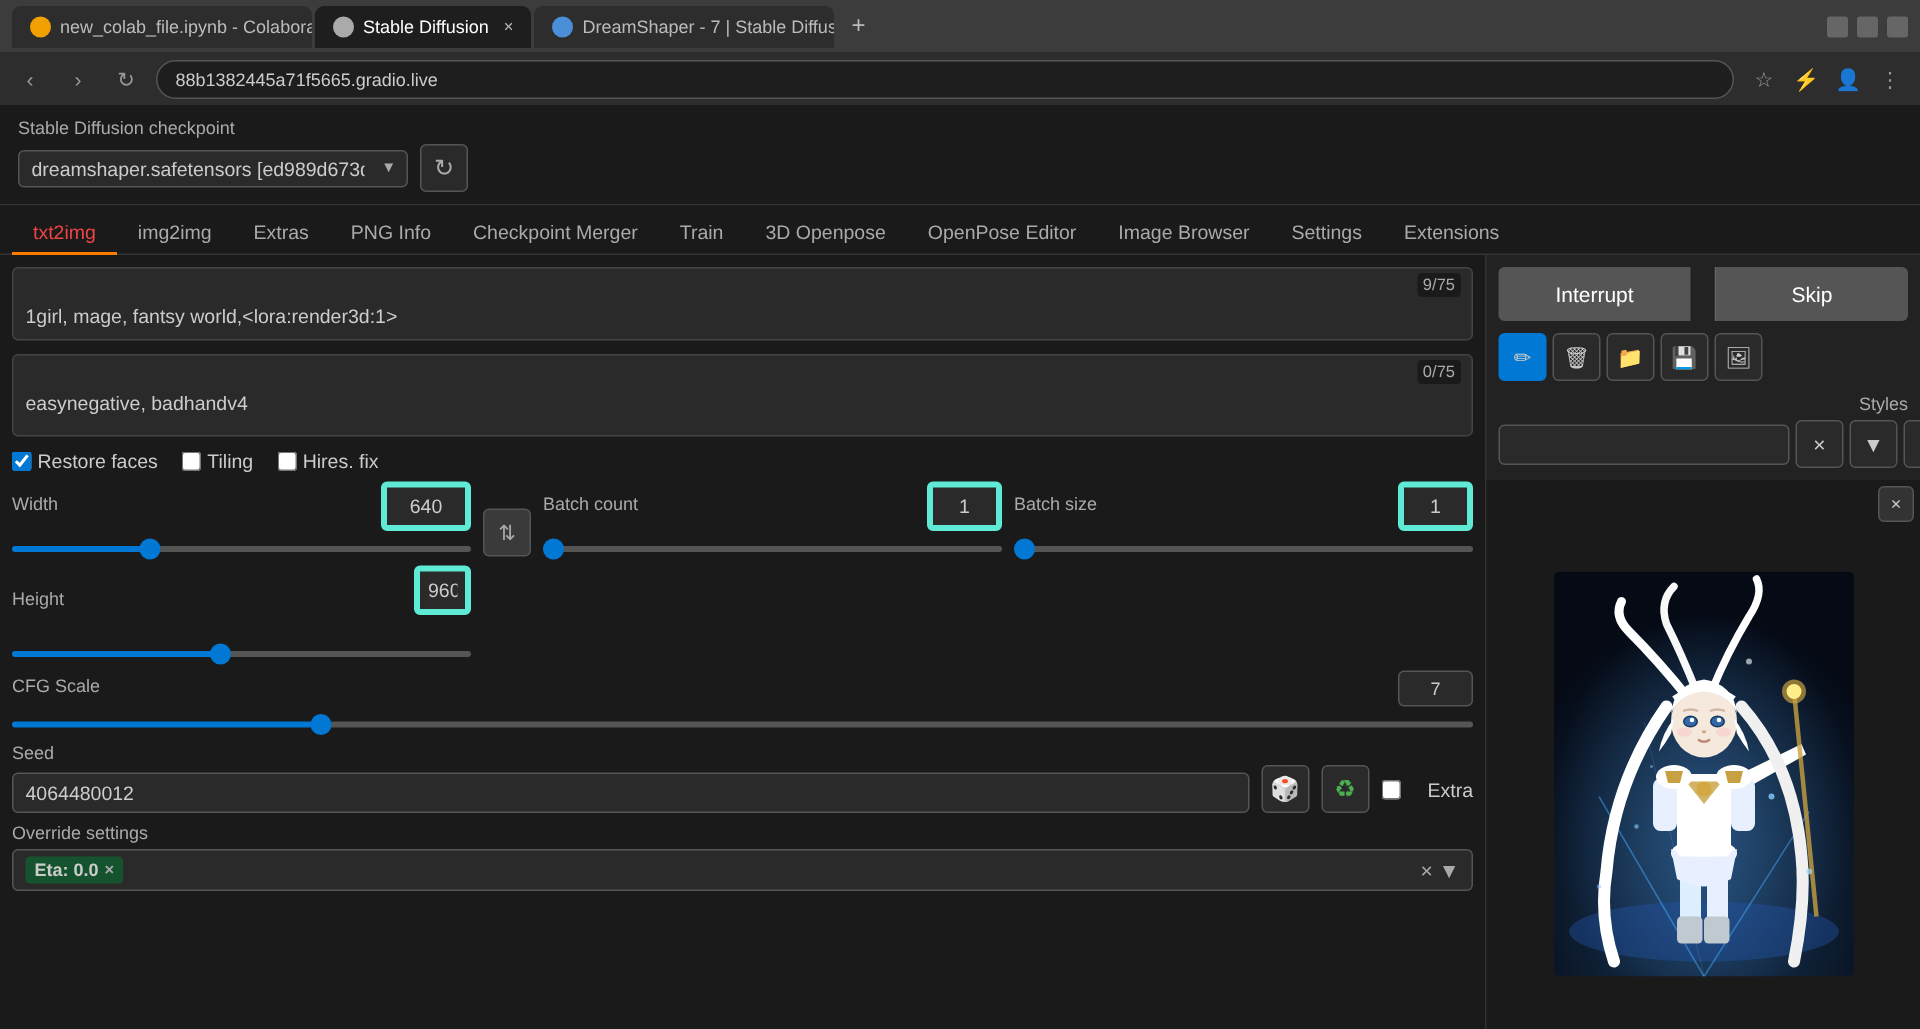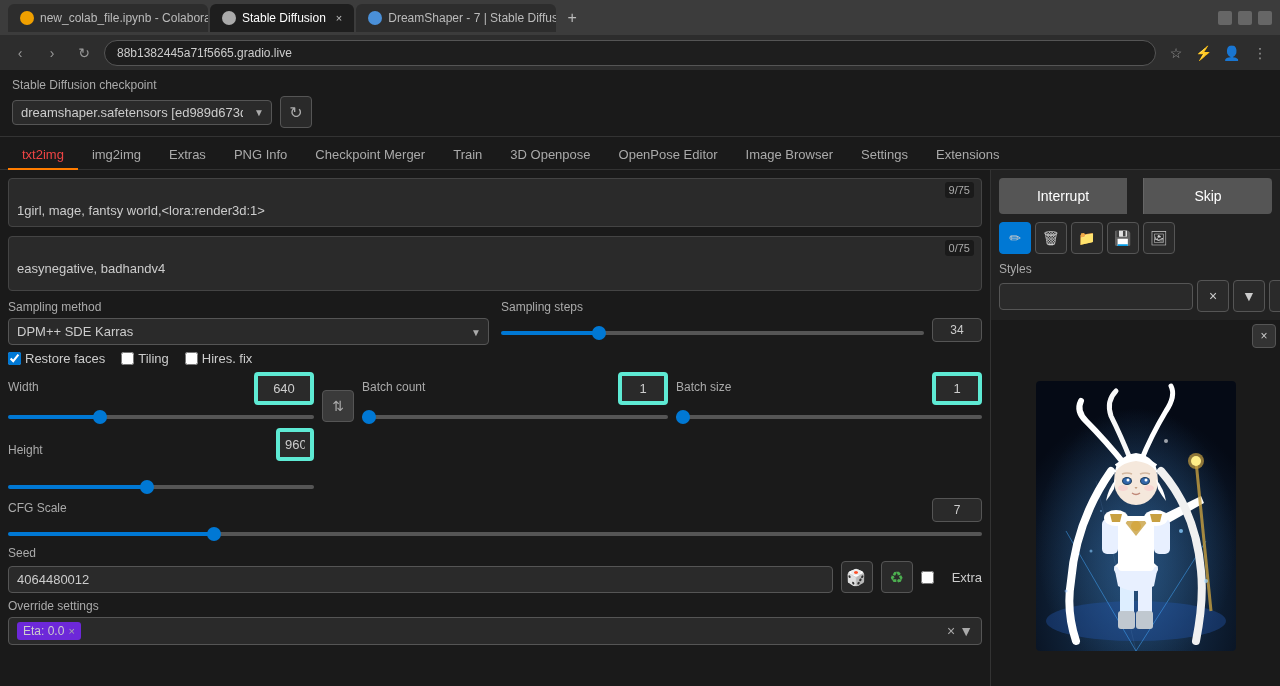--- a/index.html
+++ b/index.html
@@ -401,24 +401,25 @@
       background: #2a2a2a;
       border: 1px solid #555;
       border-radius: 4px;
       padding: 4px 8px;
       gap: 8px;
     }
     .override-tag {
       display: flex;
       align-items: center;
       gap: 4px;
-      background: #6d28d9;
+      background: #14532d;
       border-radius: 3px;
       padding: 2px 6px;
       font-size: 12px;
+      font-weight: bold;
     }
     .override-tag-close {
       cursor: pointer;
       color: #aaa;
       font-size: 11px;
     }
     .override-actions {
       margin-left: auto;
       display: flex;
       gap: 4px;
@@ -479,20 +480,21 @@
     }
     .toolbar-btn.active { background: #0078d4; border-color: #0078d4; }
 
     .styles-section {
       padding: 0 8px 8px;
     }
     .styles-label {
       font-size: 12px;
       color: #aaa;
       margin-bottom: 4px;
+      text-align: right;
     }
     .styles-input-row {
       display: flex;
       align-items: center;
       gap: 4px;
     }
     .styles-input {
       flex: 1;
       background: #2a2a2a;
       border: 1px solid #555;
@@ -622,39 +624,20 @@
         <textarea class="prompt-textarea" rows="3" style="height: 49px;">1girl, mage, fantsy world,&lt;lora:render3d:1&gt;</textarea>
         
       </div>
 
       <div class="prompt-wrapper">
         <div class="prompt-counter">0/75</div>
         <textarea class="prompt-textarea" rows="3" style="height: 55px;">easynegative, badhandv4</textarea>
         
       </div>
 
-      <div style="display:grid; grid-template-columns:1fr 1fr; gap:12px; margin-bottom:6px;">
-        <div>
-          <div class="control-label">Sampling method</div>
-          <div class="select-wrap">
-            <select>
-              <option value="DPM++ SDE Karras">DPM++ SDE Karras</option>
-            </select>
-          </div>
-        </div>
-        <div>
-          <div class="control-label">Sampling steps</div>
-          <div class="slider-row">
-            <div class="slider-container">
-              <input type="range" min="1" max="150" value="34" style="--val: 22.1%; background: linear-gradient(to right, rgb(0, 120, 212) 0%, rgb(0, 120, 212) 22.1%, rgb(85, 85, 85) 22.1%);">
-            </div>
-            <input type="text" class="slider-value" value="34" style="">
-          </div>
-        </div>
-      </div>
 
       <div class="checkboxes-row">
         <label class="checkbox-item">
           <input type="checkbox" checked="" style="">
           <span>Restore faces</span>
         </label>
         <label class="checkbox-item">
           <input type="checkbox" style="">
           <span>Tiling</span>
         </label>

